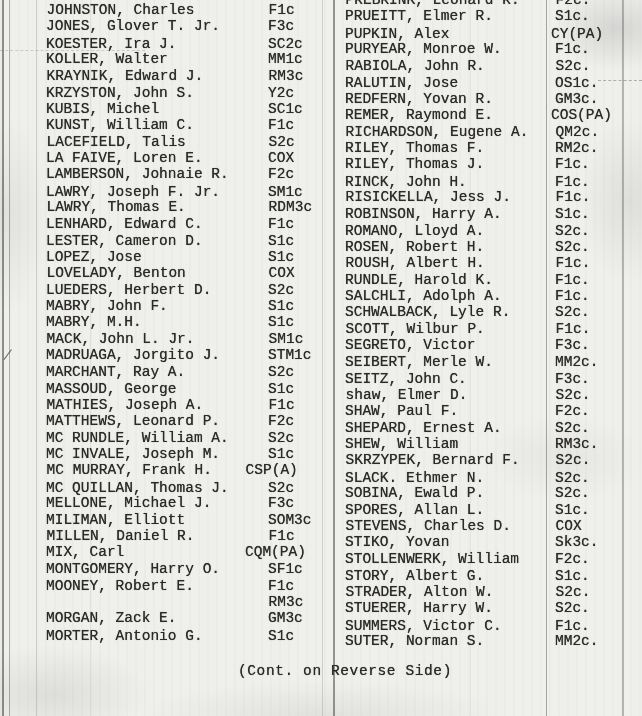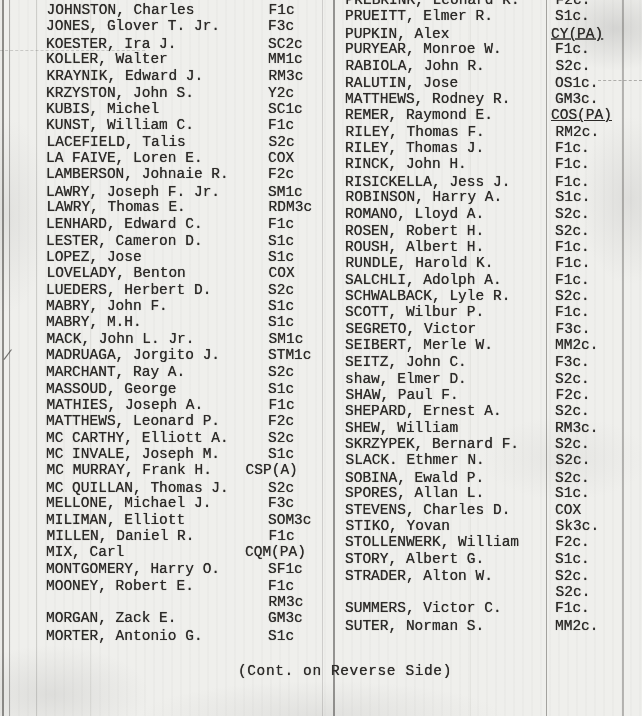--- a/index.html
+++ b/index.html
@@ -22,21 +22,21 @@
   .col-right{left:345px;top:-8px;width:297px;}
   .row{position:relative;height:16.45px;white-space:nowrap;}
   .row:nth-child(3n){transform:translateY(.5px);}
   .row:nth-child(4n+1){transform:translateX(.6px);}
   .name{position:absolute;left:0;
         text-shadow:0 0 .7px rgba(45,43,40,.85);}
   .rank{position:absolute;text-shadow:0 0 .7px rgba(45,43,40,.85);}
   .col-left  .rank{left:222px;}
   .col-left  .rank.wide{left:199px;font-family:Liberation Mono, monospace;}
   .col-right .rank{left:210px;}
-  .col-right .rank.wide{left:206px;text-decoration:underline;}
+  .col-right .rank.wide{left:206px;}
   .footer{
     position:absolute;left:238px;top:663px;font-size:14.5px;letter-spacing:.6px;
     text-shadow:0 0 .7px rgba(45,43,40,.85);
   }
   .vline{position:absolute;top:0;bottom:0;}
   .vl-a{left:2px;width:2px;background:rgba(60,58,55,.55);}
   .vl-b{left:9px;width:1px;background:rgba(80,78,75,.40);}
   .vl-c{left:36px;width:1px;background:rgba(90,88,85,.20);}
   .vl-d{left:322px;width:1px;background:rgba(90,88,85,.22);}
   .vl-e{left:333px;width:2px;background:rgba(62,60,57,.50);}
@@ -166,21 +166,21 @@
     </div>
     <div class="row">
       <span class="name">MATHIES, Joseph A.</span>
       <span class="rank">F1c</span>
     </div>
     <div class="row">
       <span class="name">MATTHEWS, Leonard P.</span>
       <span class="rank">F2c</span>
     </div>
     <div class="row">
-      <span class="name">MC CARTHY, Elliott A.</span>
+      <span class="name">MC RUNDLE, William A.</span>
       <span class="rank">S2c</span>
     </div>
     <div class="row">
       <span class="name">MC INVALE, Joseph M.</span>
       <span class="rank">S1c</span>
     </div>
     <div class="row">
       <span class="name">MC MURRAY, Frank H.</span>
       <span class="rank wide">CSP(A)</span>
     </div>
@@ -243,28 +243,32 @@
     </div>
     <div class="row">
       <span class="name">RABIOLA, John R.</span>
       <span class="rank">S2c.</span>
     </div>
     <div class="row">
       <span class="name">RALUTIN, Jose</span>
       <span class="rank">OS1c.</span>
     </div>
     <div class="row">
-      <span class="name">MATTHEWS, Rodney R.</span>
+      <span class="name">REDFERN, Yovan R.</span>
       <span class="rank">GM3c.</span>
     </div>
     <div class="row">
       <span class="name">REMER, Raymond E.</span>
       <span class="rank wide">COS(PA)</span>
     </div>
     <div class="row">
+      <span class="name">RICHARDSON, Eugene A.</span>
+      <span class="rank">QM2c.</span>
+    </div>
+    <div class="row">
       <span class="name">RILEY, Thomas F.</span>
       <span class="rank">RM2c.</span>
     </div>
     <div class="row">
       <span class="name">RILEY, Thomas J.</span>
       <span class="rank">F1c.</span>
     </div>
     <div class="row">
       <span class="name">RINCK, John H.</span>
       <span class="rank">F1c.</span>
@@ -363,20 +367,21 @@
     </div>
     <div class="row">
       <span class="name">STORY, Albert G.</span>
       <span class="rank">S1c.</span>
     </div>
     <div class="row">
       <span class="name">STRADER, Alton W.</span>
       <span class="rank">S2c.</span>
     </div>
     <div class="row">
+      <span class="name">STUERER, Harry W.</span>
       <span class="rank">S2c.</span>
     </div>
     <div class="row">
       <span class="name">SUMMERS, Victor C.</span>
       <span class="rank">F1c.</span>
     </div>
     <div class="row">
       <span class="name">SUTER, Norman S.</span>
       <span class="rank">MM2c.</span>
     </div>

